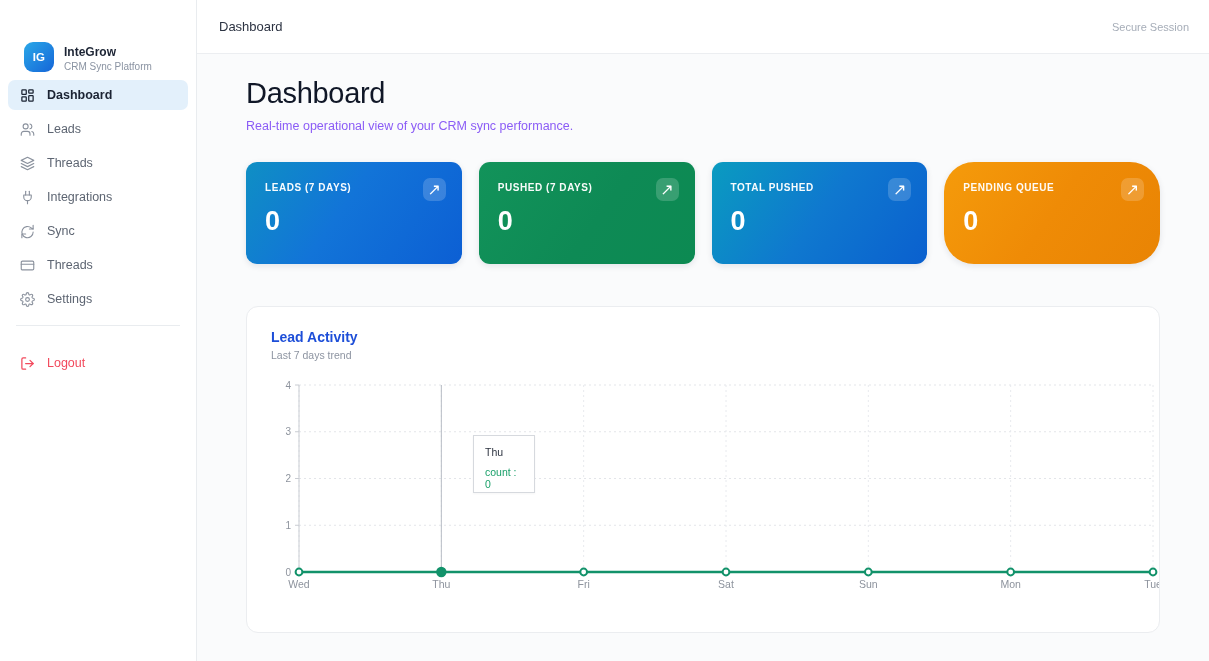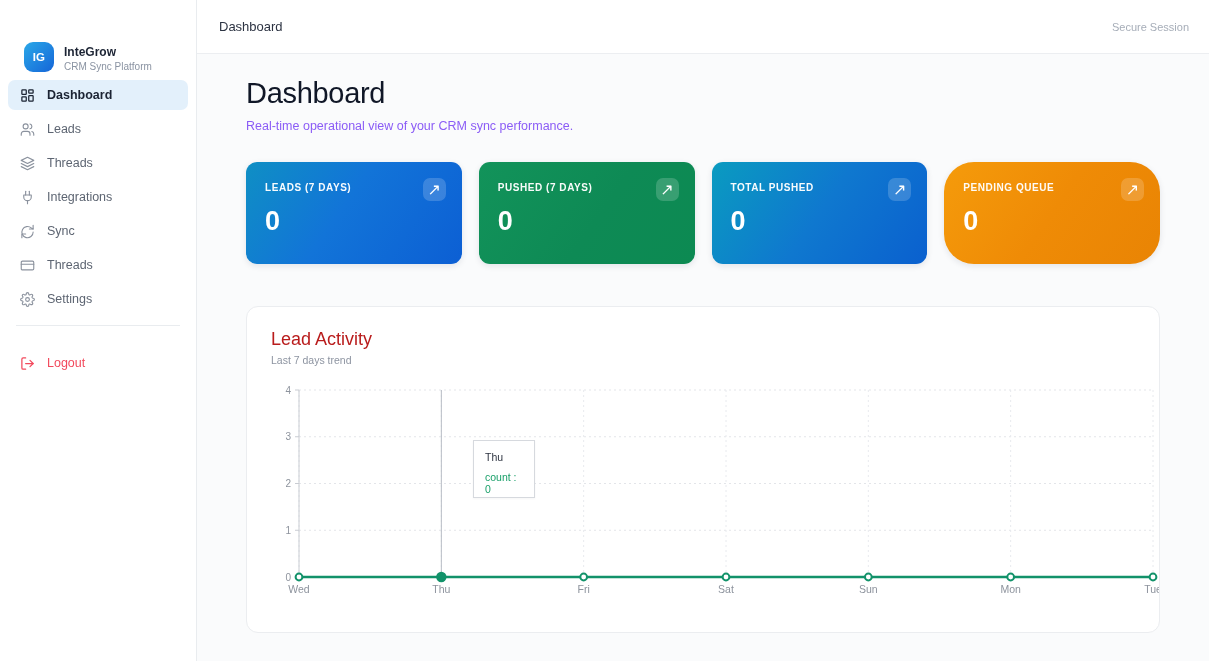--- a/index.html
+++ b/index.html
@@ -109,21 +109,21 @@
   
   .chart-card {
     margin-top: 42px;
     background: #ffffff;
     border: 1px solid #ebedf0;
     border-radius: 12px;
     height: 327px;
     padding: 22px 24px 0 24px;
     position: relative;
   }
-  .chart-title { font-size: 18px; font-weight: normal; color: #b91c1c; }
+  .chart-title { font-size: 14px; font-weight: bold; color: #1d4ed8; }
   .chart-sub { font-size: 10.5px; color: #8d94a1; margin-top: 4px; }
 
   .plot-wrap { position: relative; height: 238px; margin-top: 16px; }
   .plot { position: absolute; inset: 0; }
   .plot svg { display: block; }
 
   .tooltip {
     position: absolute;
     left: 202px; top: 58px;
     width: 62px; height: 58px;

